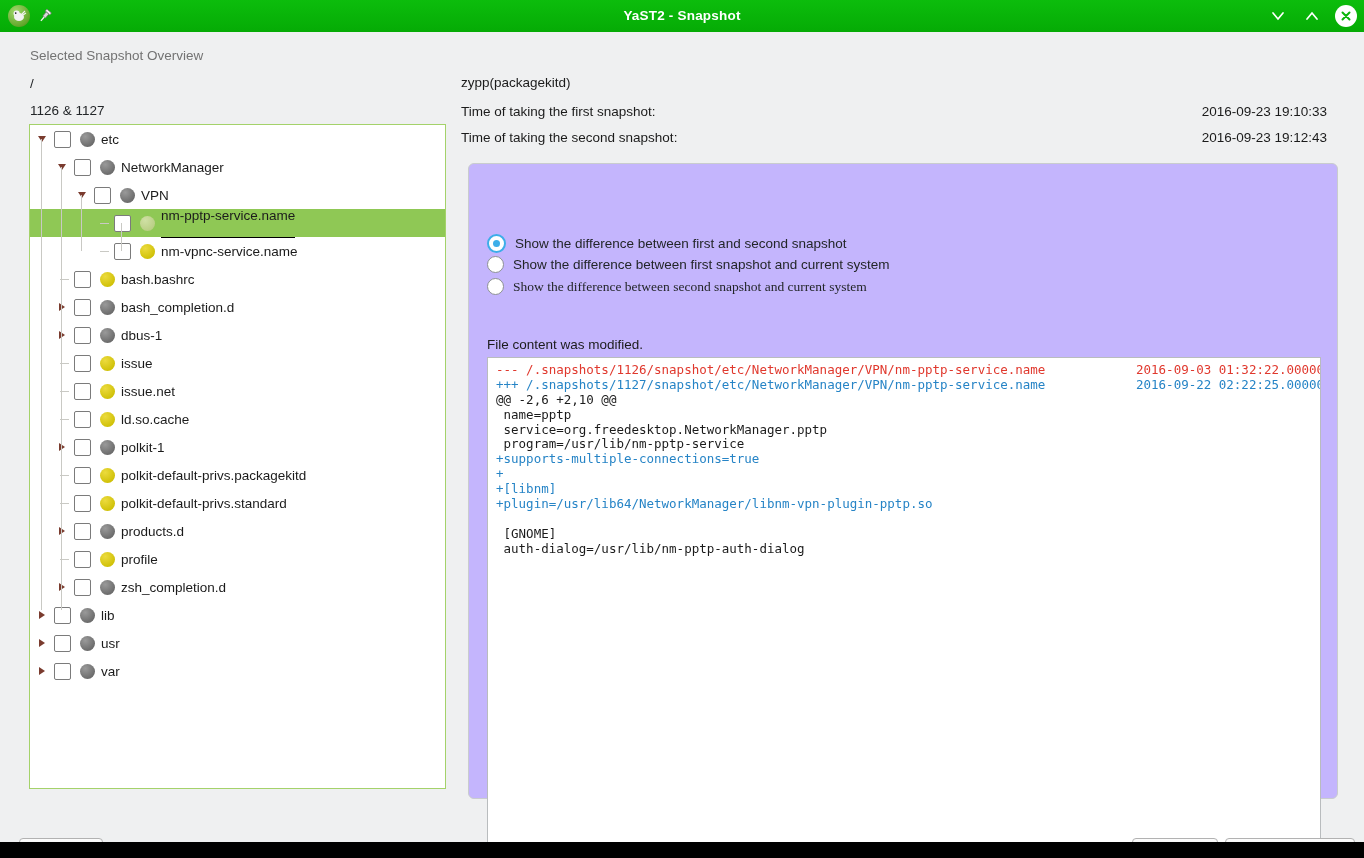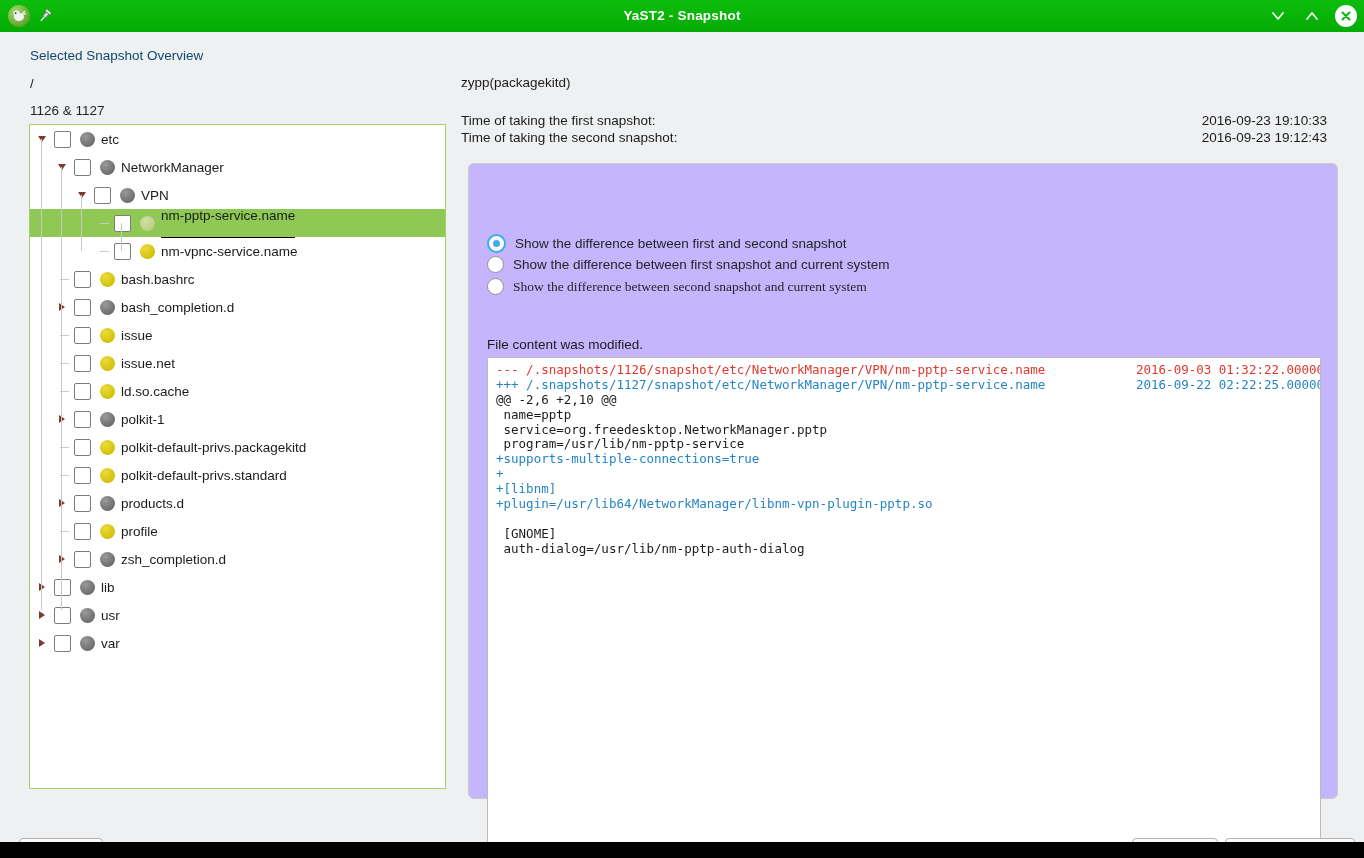--- a/index.html
+++ b/index.html
@@ -40,21 +40,21 @@
   .geckoicon{width:22px;height:22px;border-radius:50%;
     background:radial-gradient(circle at 35% 30%,#9fd96a,#63a72c 70%,#3d7a13);
     display:flex;align-items:center;justify-content:center;overflow:hidden;}
   .pinicon{width:18px;height:18px;}
 
   
   #content{position:absolute;left:0;top:32px;width:1364px;height:818px;background:#eff0f1;}
 
   
   #left-pane{position:absolute;left:0;top:0;width:456px;height:818px;}
-  #overview-label{position:absolute;left:30px;top:16px;font-size:13.5px;color:#0c4a6e;}
+  #overview-label{position:absolute;left:30px;top:16px;font-size:13.5px;color:#737373;}
   #root-path{position:absolute;left:30px;top:44px;font-size:13.5px;color:#232629;}
   #snap-range{position:absolute;left:30px;top:71px;font-size:13.5px;color:#232629;}
   #tree-box{
     position:absolute;left:29px;top:92px;width:415px;height:663px;
     background:#ffffff;border:1px solid #a4d26a;
     overflow:hidden;
   }
   .trow{
     position:relative;height:28px;display:flex;align-items:center;
     white-space:nowrap;
@@ -273,20 +273,33 @@
                 <i class="cb"></i>
               </span>
               <span class="dot-slot">
                 <i class="dot grey"></i>
               </span>
               <span class="lbl">bash_completion.d</span>
             </div>
             <div class="trow">
               <span style="flex: 0 0 24px;"></span>
               <span class="arrow-slot">
+                <i class="arrow"></i>
+              </span>
+              <span class="cb-slot">
+                <i class="cb"></i>
+              </span>
+              <span class="dot-slot">
+                <i class="dot grey"></i>
+              </span>
+              <span class="lbl">dbus-1</span>
+            </div>
+            <div class="trow">
+              <span style="flex: 0 0 24px;"></span>
+              <span class="arrow-slot">
                 <i style="display: block; width: 9px; height: 1px; background: rgb(201, 201, 196); margin-left: 5px;"></i>
               </span>
               <span class="cb-slot">
                 <i class="cb"></i>
               </span>
               <span class="dot-slot">
                 <i class="dot yellow"></i>
               </span>
               <span class="lbl">issue</span>
             </div>
@@ -437,21 +450,21 @@
       <i class="tline" style="left: 11px; top: 14px; width: 1px; height: 471px;"></i>
           <i class="tline" style="left: 31px; top: 42px; width: 1px; height: 443px;"></i>
           <i class="tline" style="left: 51px; top: 70px; width: 1px; height: 56px;"></i>
           <i class="tline" style="left: 91px; top: 98px; width: 1px; height: 28px;"></i>
         </div>
     </div>
 
     <div id="right-pane">
       <div id="pkg-name">zypp(packagekitd)</div>
 
-      <div class="timerow" style="top:72px;margin-top:9px;">
+      <div class="timerow" style="top:72px;">
         <span>Time of taking the first snapshot:</span>
         <span class="tv">2016-09-23 19:10:33</span>
       </div>
       <div class="timerow" style="top:98px;">
         <span>Time of taking the second snapshot:</span>
         <span class="tv">2016-09-23 19:12:43</span>
       </div>
 
       <div id="group-frame" style="position: absolute;">
         <div id="radio-group">

